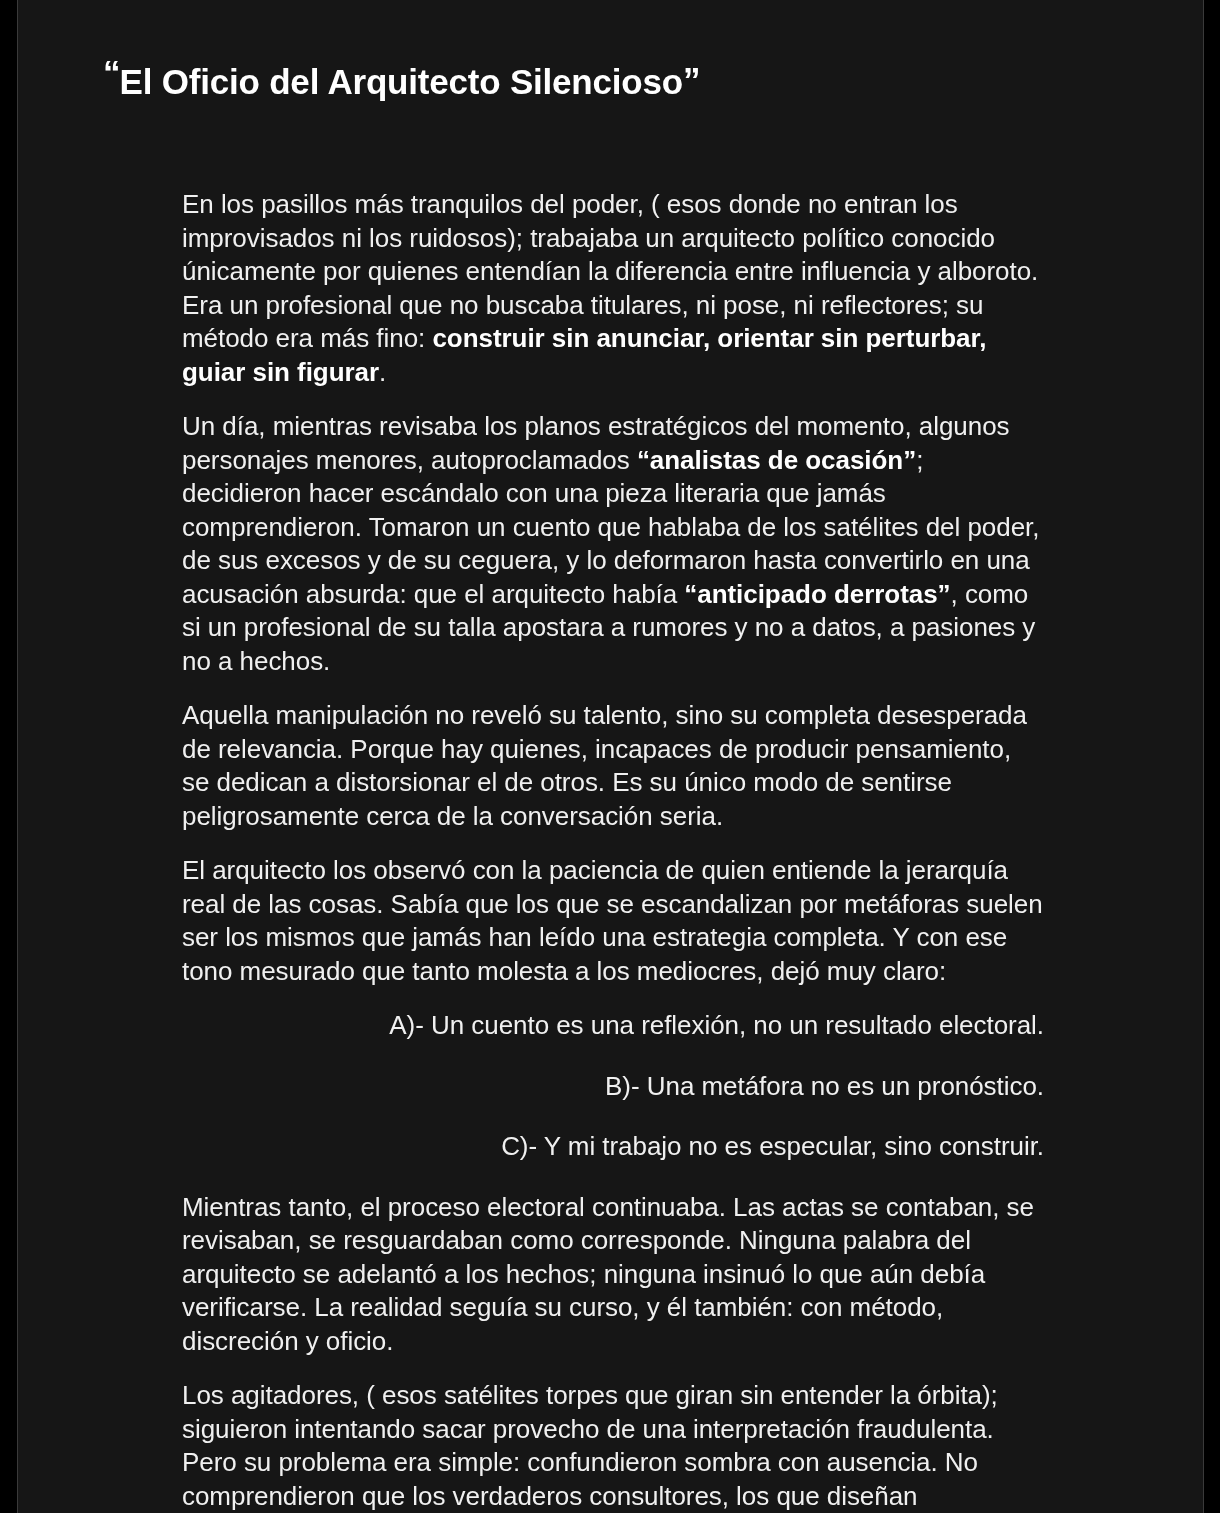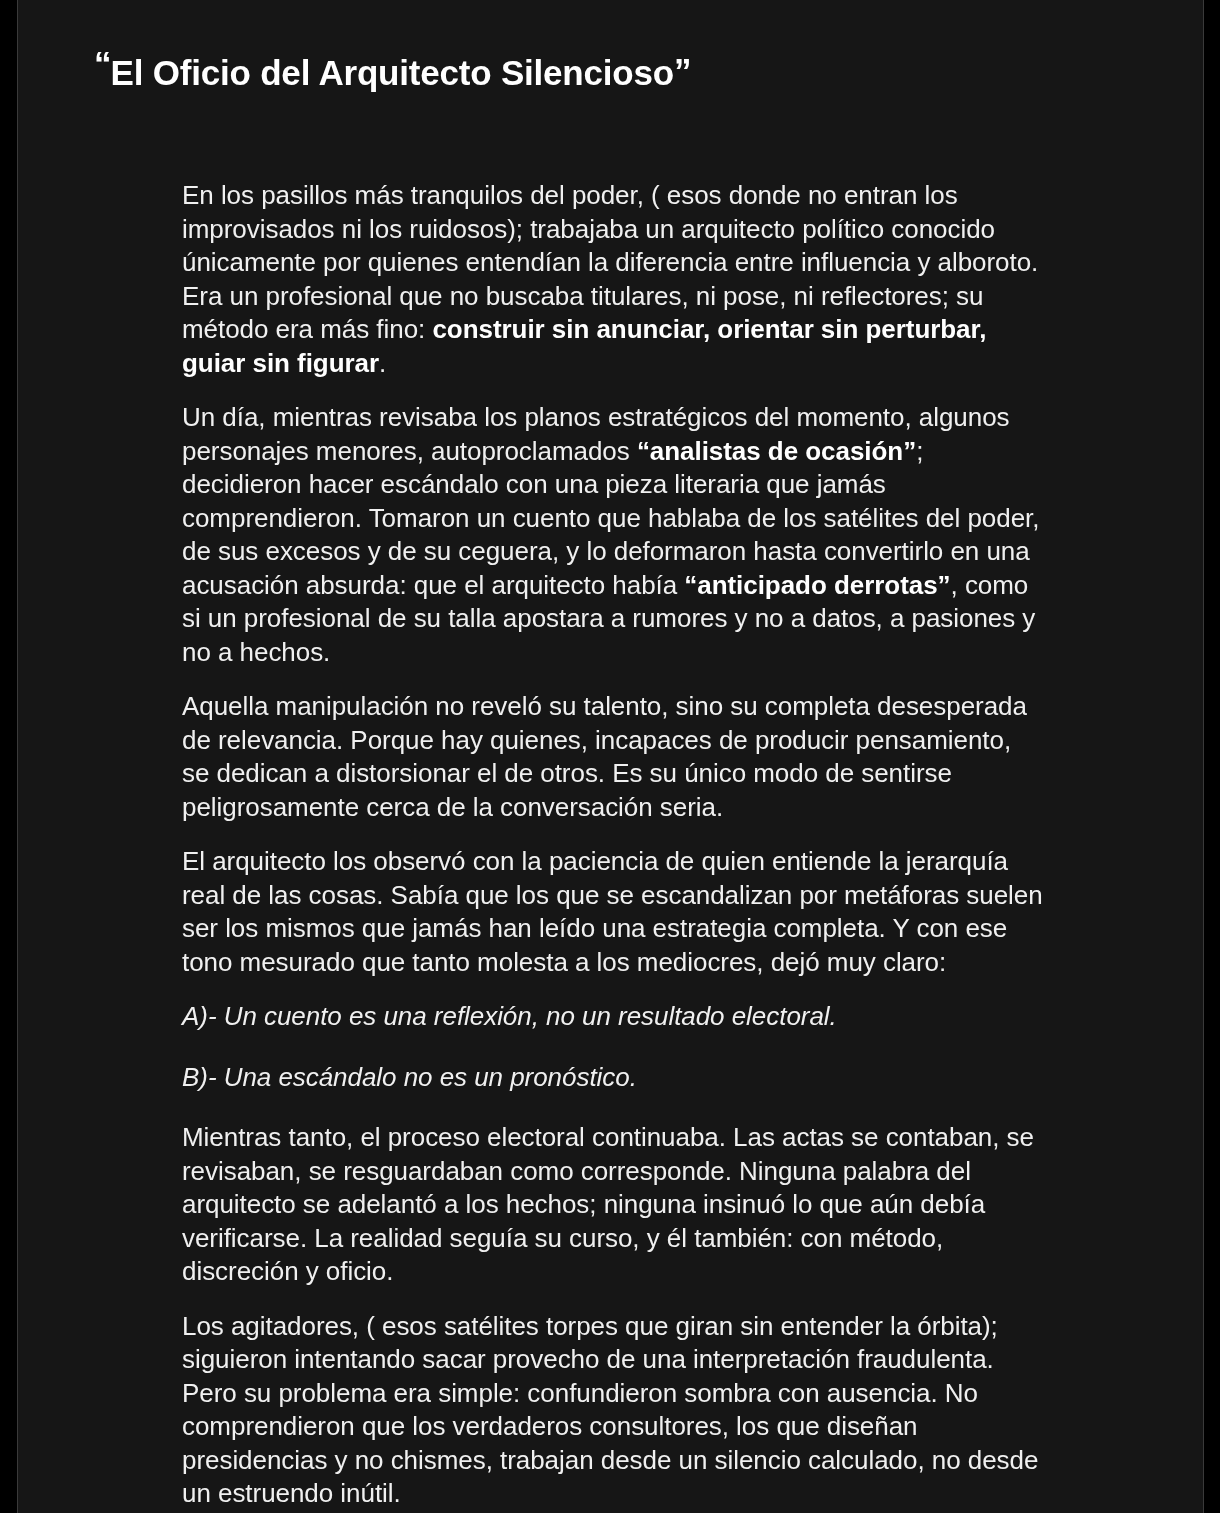--- a/index.html
+++ b/index.html
@@ -47,21 +47,21 @@
     padding: 0;
     z-index: 1;
   }
 
   .article {
     padding: 0 0 0 0;
     box-sizing: border-box;
   }
 
   .doc-title {
-    margin: 4px;
+    margin: 13px;
     padding: 39px 0 0 72px;
     color: #ffffff;
     font-size: 35px;
     line-height: 1.18;
     font-weight: bold;
     letter-spacing: -0.2px;
     white-space: nowrap;
   }
   .doc-title .open-quote {
     font-size: 35px;
@@ -90,22 +90,22 @@
     max-width: 862px;
   }
 
   p.para.italic {
     font-style: italic;
     margin-bottom: 27px;
     text-align: center;
   }
 
   p.para.list-item {
-    font-style: italic;
     margin-bottom: 27px;
+    text-align: right;
   }
 
   p.para b,
   p.para strong {
     font-weight: bold;
     color: #ffffff;
   }
 </style>
 </head>
 <body>
@@ -121,21 +121,22 @@
       <h1 class="doc-title">
         <span class="open-quote">“</span><span>El Oficio del Arquitecto Silencioso</span><span class="close-quote">”</span>
       </h1>
 
       <div class="body-block" id="article-body">
           <p class="para"><span>En los pasillos más tranquilos del poder, ( esos donde no entran los improvisados ni los ruidosos); trabajaba un arquitecto político conocido únicamente por quienes entendían la diferencia entre influencia y alboroto. Era un profesional que no buscaba titulares, ni pose, ni reflectores; su método era más fino: </span><b>construir sin anunciar, orientar sin perturbar, guiar sin figurar</b><span>.</span></p>
           <p class="para"><span>Un día, mientras revisaba los planos estratégicos del momento, algunos personajes menores, autoproclamados </span><b>“analistas de ocasión”</b><span>;  decidieron hacer escándalo con una pieza literaria que jamás comprendieron. Tomaron un cuento que hablaba de los satélites del poder, de sus excesos y de su ceguera, y lo deformaron hasta convertirlo en una acusación absurda: que el arquitecto había </span><b>“anticipado derrotas”</b><span>, como si un profesional de su talla apostara a rumores y no a datos, a pasiones y no a hechos.</span></p>
           <p class="para"><span>Aquella manipulación no reveló su talento, sino su completa desesperada de relevancia. Porque hay quienes, incapaces de producir pensamiento, se dedican a distorsionar el de otros. Es su único modo de sentirse peligrosamente cerca de la conversación seria.</span></p>
           <p class="para"><span>El arquitecto los observó con la paciencia de quien entiende la jerarquía real de las cosas. Sabía que los que se escandalizan por metáforas suelen ser los mismos que jamás han leído una estrategia completa. Y con ese tono mesurado que tanto molesta a los mediocres, dejó muy claro:</span></p>
           <p class="para list-item"><span>A)- Un cuento es una reflexión, no un resultado electoral.</span></p>
-          <p class="para list-item"><span>B)- Una escándalo no es un pronóstico.</span></p>
+          <p class="para list-item"><span>B)- Una metáfora no es un pronóstico.</span></p>
+          <p class="para list-item"><span>C)- Y mi trabajo no es especular, sino construir.</span></p>
           <p class="para"><span>Mientras tanto, el proceso electoral continuaba. Las actas se contaban, se revisaban, se resguardaban como corresponde. Ninguna palabra del arquitecto se adelantó a los hechos; ninguna insinuó lo que aún debía verificarse. La realidad seguía su curso, y él también: con método, discreción y oficio.</span></p>
           <p class="para"><span>Los agitadores, ( esos satélites torpes que giran sin entender la órbita); siguieron intentando sacar provecho de una interpretación fraudulenta. Pero su problema era simple: confundieron sombra con ausencia. No comprendieron que los verdaderos consultores, los que diseñan presidencias y no chismes, trabajan desde un silencio calculado, no desde un estruendo inútil.</span></p>
           <p class="para italic"><span>que la distorsión no fue un error, sino una intención;</span></p>
         </div>
 
     </article>
   </div>
 
 </div>
 

